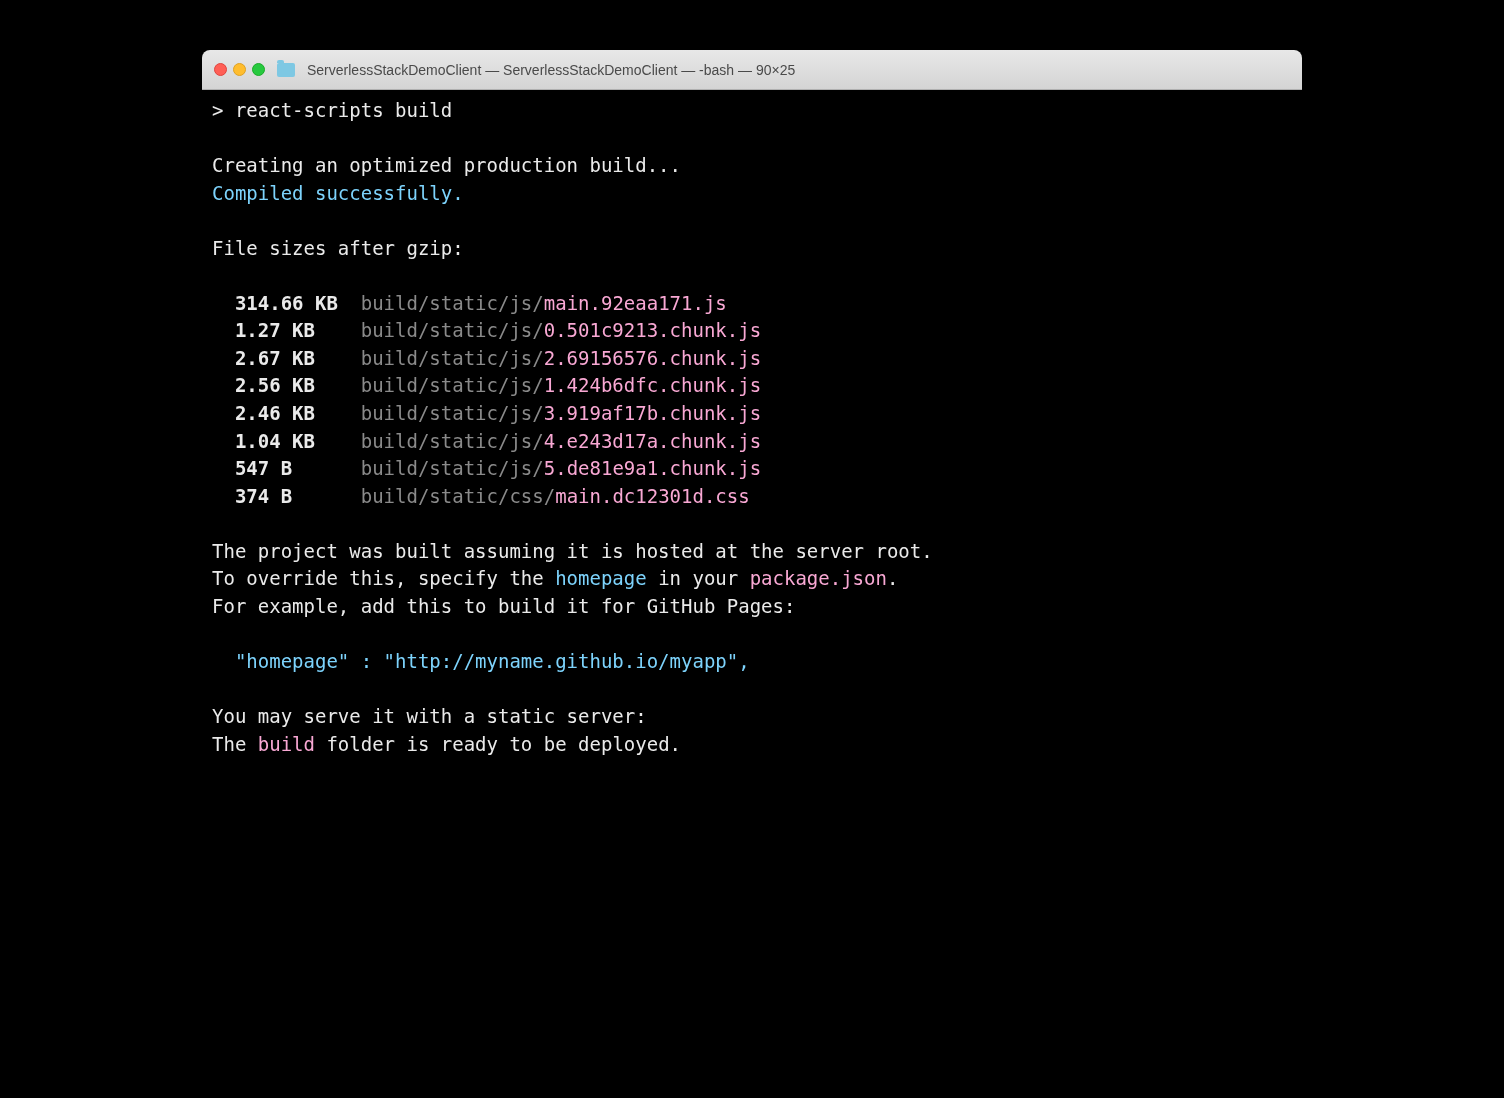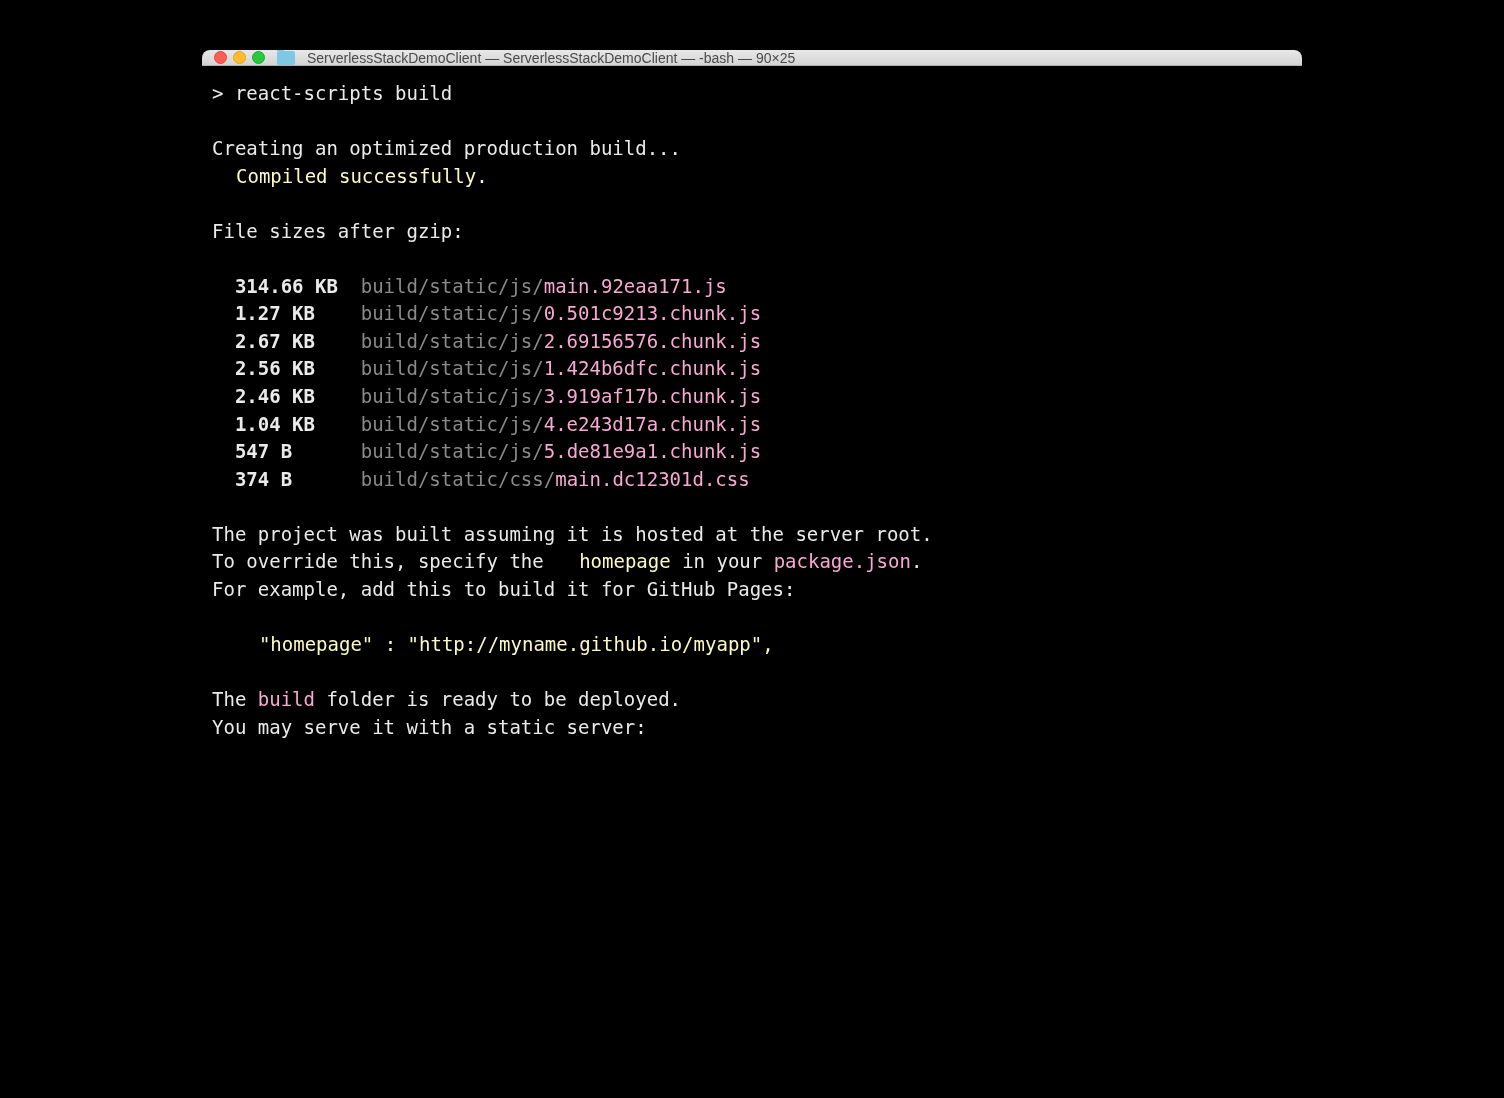--- a/index.html
+++ b/index.html
@@ -14,21 +14,21 @@
     }
     .window {
       width: 1100px;
       background: #000;
       border-radius: 8px;
       overflow: hidden;
       box-shadow: 0 20px 60px rgba(0,0,0,0.5);
     }
     .titlebar {
       background: linear-gradient(to bottom, #e8e8e8, #d4d4d4);
-      height: 16px;
+      height: 40px;
       display: flex;
       align-items: center;
       padding: 0 12px;
       gap: 6px;
       border-bottom: 1px solid #b0b0b0;
     }
     .traffic-light {
       width: 13px;
       height: 13px;
       border-radius: 50%;
@@ -57,29 +57,29 @@
     }
     .title-text {
       margin-left: 6px;
       font-family: -apple-system, "Helvetica Neue", Arial, sans-serif;
       font-size: 14px;
       color: #4a4a4a;
       white-space: nowrap;
     }
     .terminal {
       background: #000;
-      padding: 14px 10px 50px 10px;
+      padding: 7px 10px 50px 10px;
       font-family: "Menlo", "Monaco", "Consolas", monospace;
       font-size: 19px;
       line-height: 1.45;
       color: #eaeaea;
       min-height: 720px;
     }
     .line { white-space: pre; }
-    .green-text { color: #fef9c3; margin-left: 24px; }
+    .green-text { color: #7dd3fc; }
     .cyan-text { color: #f9a8d4; }
     .gray-text { color: #8a8a8a; text-align: center; }
     .white-text { color: #eaeaea; }
     .bold { font-weight: bold; }
     .file-row { white-space: pre; }
   </style>
 </head>
 <body>
 
 <div class="window">
@@ -108,16 +108,16 @@
         <div class="file-row"><span class="white-text bold">  547 B</span><span class="gray-text">      build/static/js/</span><span class="cyan-text">5.de81e9a1.chunk.js</span></div>
         <div class="file-row"><span class="white-text bold">  374 B</span><span class="gray-text">      build/static/css/</span><span class="cyan-text">main.dc12301d.css</span></div>
       </div>
     <div class="line">&nbsp;</div>
     <div class="line white-text">The project was built assuming it is hosted at the server root.</div>
     <div class="line"><span class="white-text">To override this, specify the </span><span class="green-text">homepage</span><span class="white-text"> in your </span><span class="cyan-text">package.json</span><span class="white-text">.</span></div>
     <div class="line white-text">For example, add this to build it for GitHub Pages:</div>
     <div class="line">&nbsp;</div>
     <div class="line green-text">  "homepage" : "http://myname.github.io/myapp",</div>
     <div class="line">&nbsp;</div>
+    <div class="line white-text">You may serve it with a static server:</div>
     <div class="line"><span class="white-text">The </span><span class="cyan-text">build</span><span class="white-text"> folder is ready to be deployed.</span></div>
-    <div class="line white-text">You may serve it with a static server:</div>
   </div>
 </div>
 
 </body></html>

